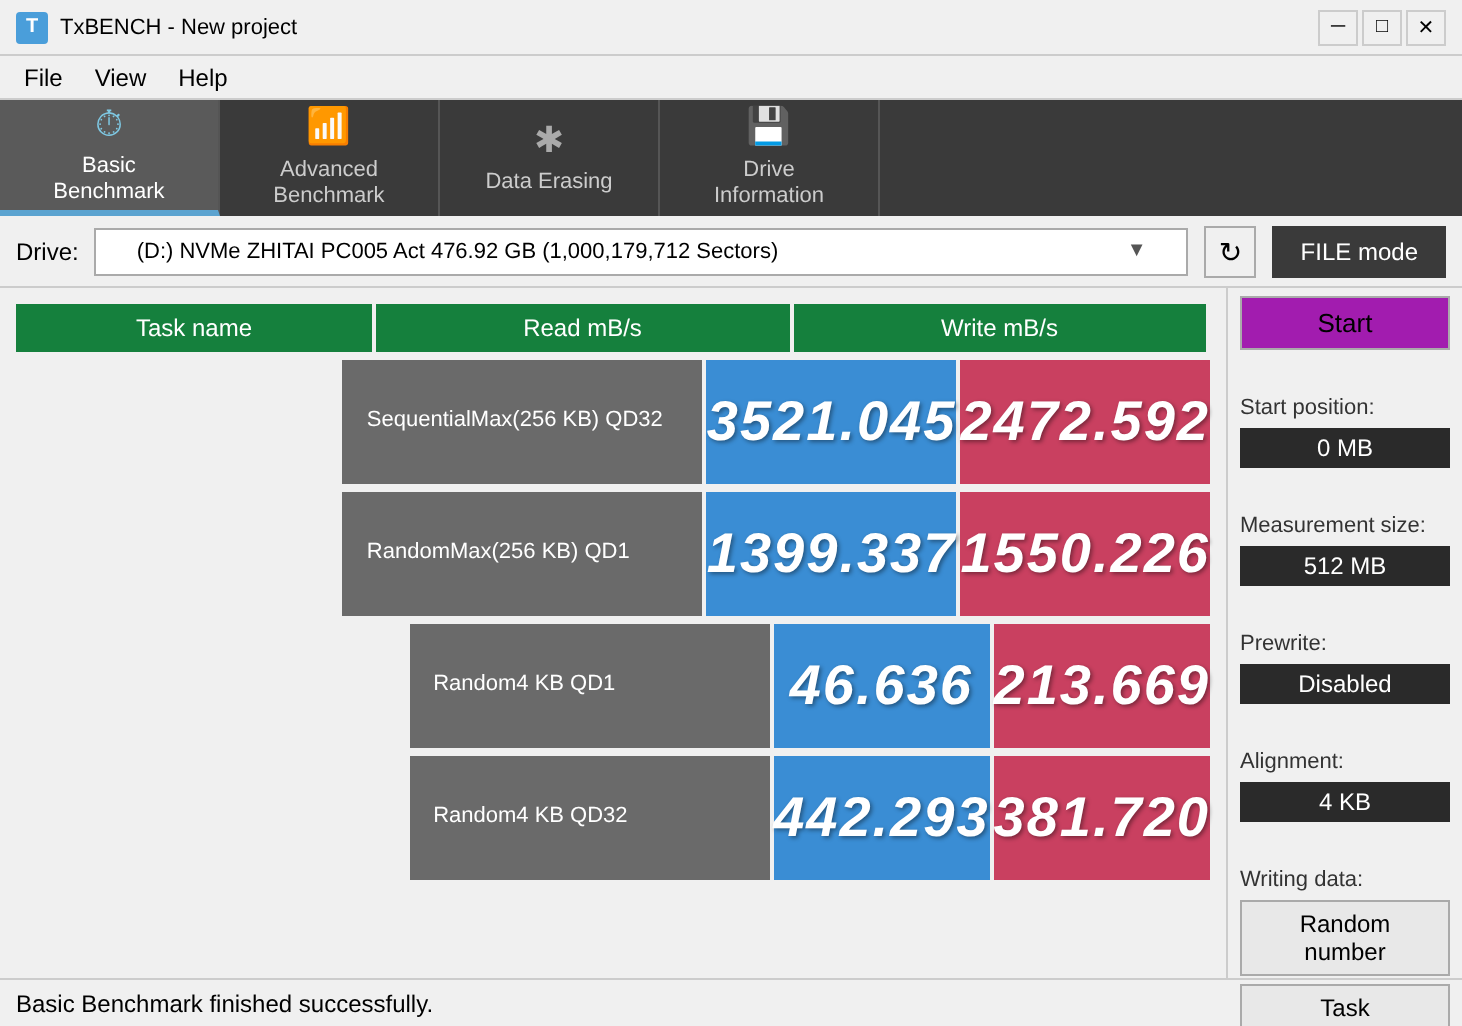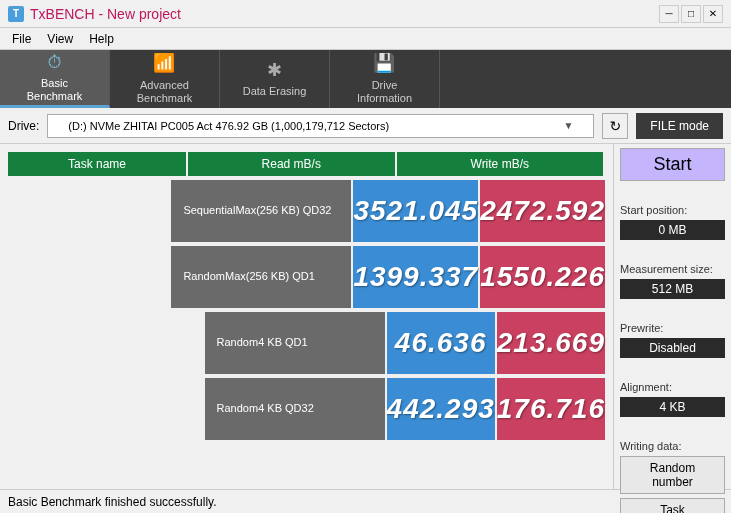--- a/index.html
+++ b/index.html
@@ -33,22 +33,22 @@
       background: #4a9eda;
       border-radius: 2px;
       display: flex;
       align-items: center;
       justify-content: center;
       color: white;
       font-size: 10px;
       font-weight: bold;
     }
     .title-bar-text {
-      font-size: 14px;
-      color: #be185d;
+      font-size: 11px;
+      color: #000000;
     }
     .title-bar-controls {
       display: flex;
       gap: 2px;
     }
     .title-btn {
       width: 20px;
       height: 18px;
       background: #f0f0f0;
       border: 1px solid #ccc;
@@ -251,24 +251,24 @@
     .sidebar-btn {
       background: #e8e8e8;
       border: 1px solid #aaa;
       padding: 4px 24px;
       font-size: 12px;
       cursor: pointer;
       text-align: center;
       width: 100%;
     }
     .sidebar-start-btn {
-      background: #c4b5fd;
+      background: #a21caf;
       border: 1px solid #aaa;
       padding: 5px;
-      font-size: 18px;
+      font-size: 13px;
       cursor: pointer;
       text-align: center;
       width: 100%;
       font-weight: normal;
     }
 
     
     .status-bar {
       background: #f0f0f0;
       border-top: 1px solid #ccc;
@@ -371,21 +371,21 @@
         <div class="bench-row-write">213.669</div>
       </div>
 
       <div class="bench-row">
         <div class="bench-row-label">
           <span>Random</span>
             <br>
           <span>4 KB QD32</span>
         </div>
         <div class="bench-row-read">442.293</div>
-        <div class="bench-row-write">176.716</div>
+        <div class="bench-row-write">381.720</div>
       </div>
 
     </div>
   </div>
 
   <div class="sidebar">
     <button class="sidebar-start-btn">Start</button>
 
     <span class="sidebar-section-label">Start position:</span>
     <div class="sidebar-value-box">0 MB</div>

